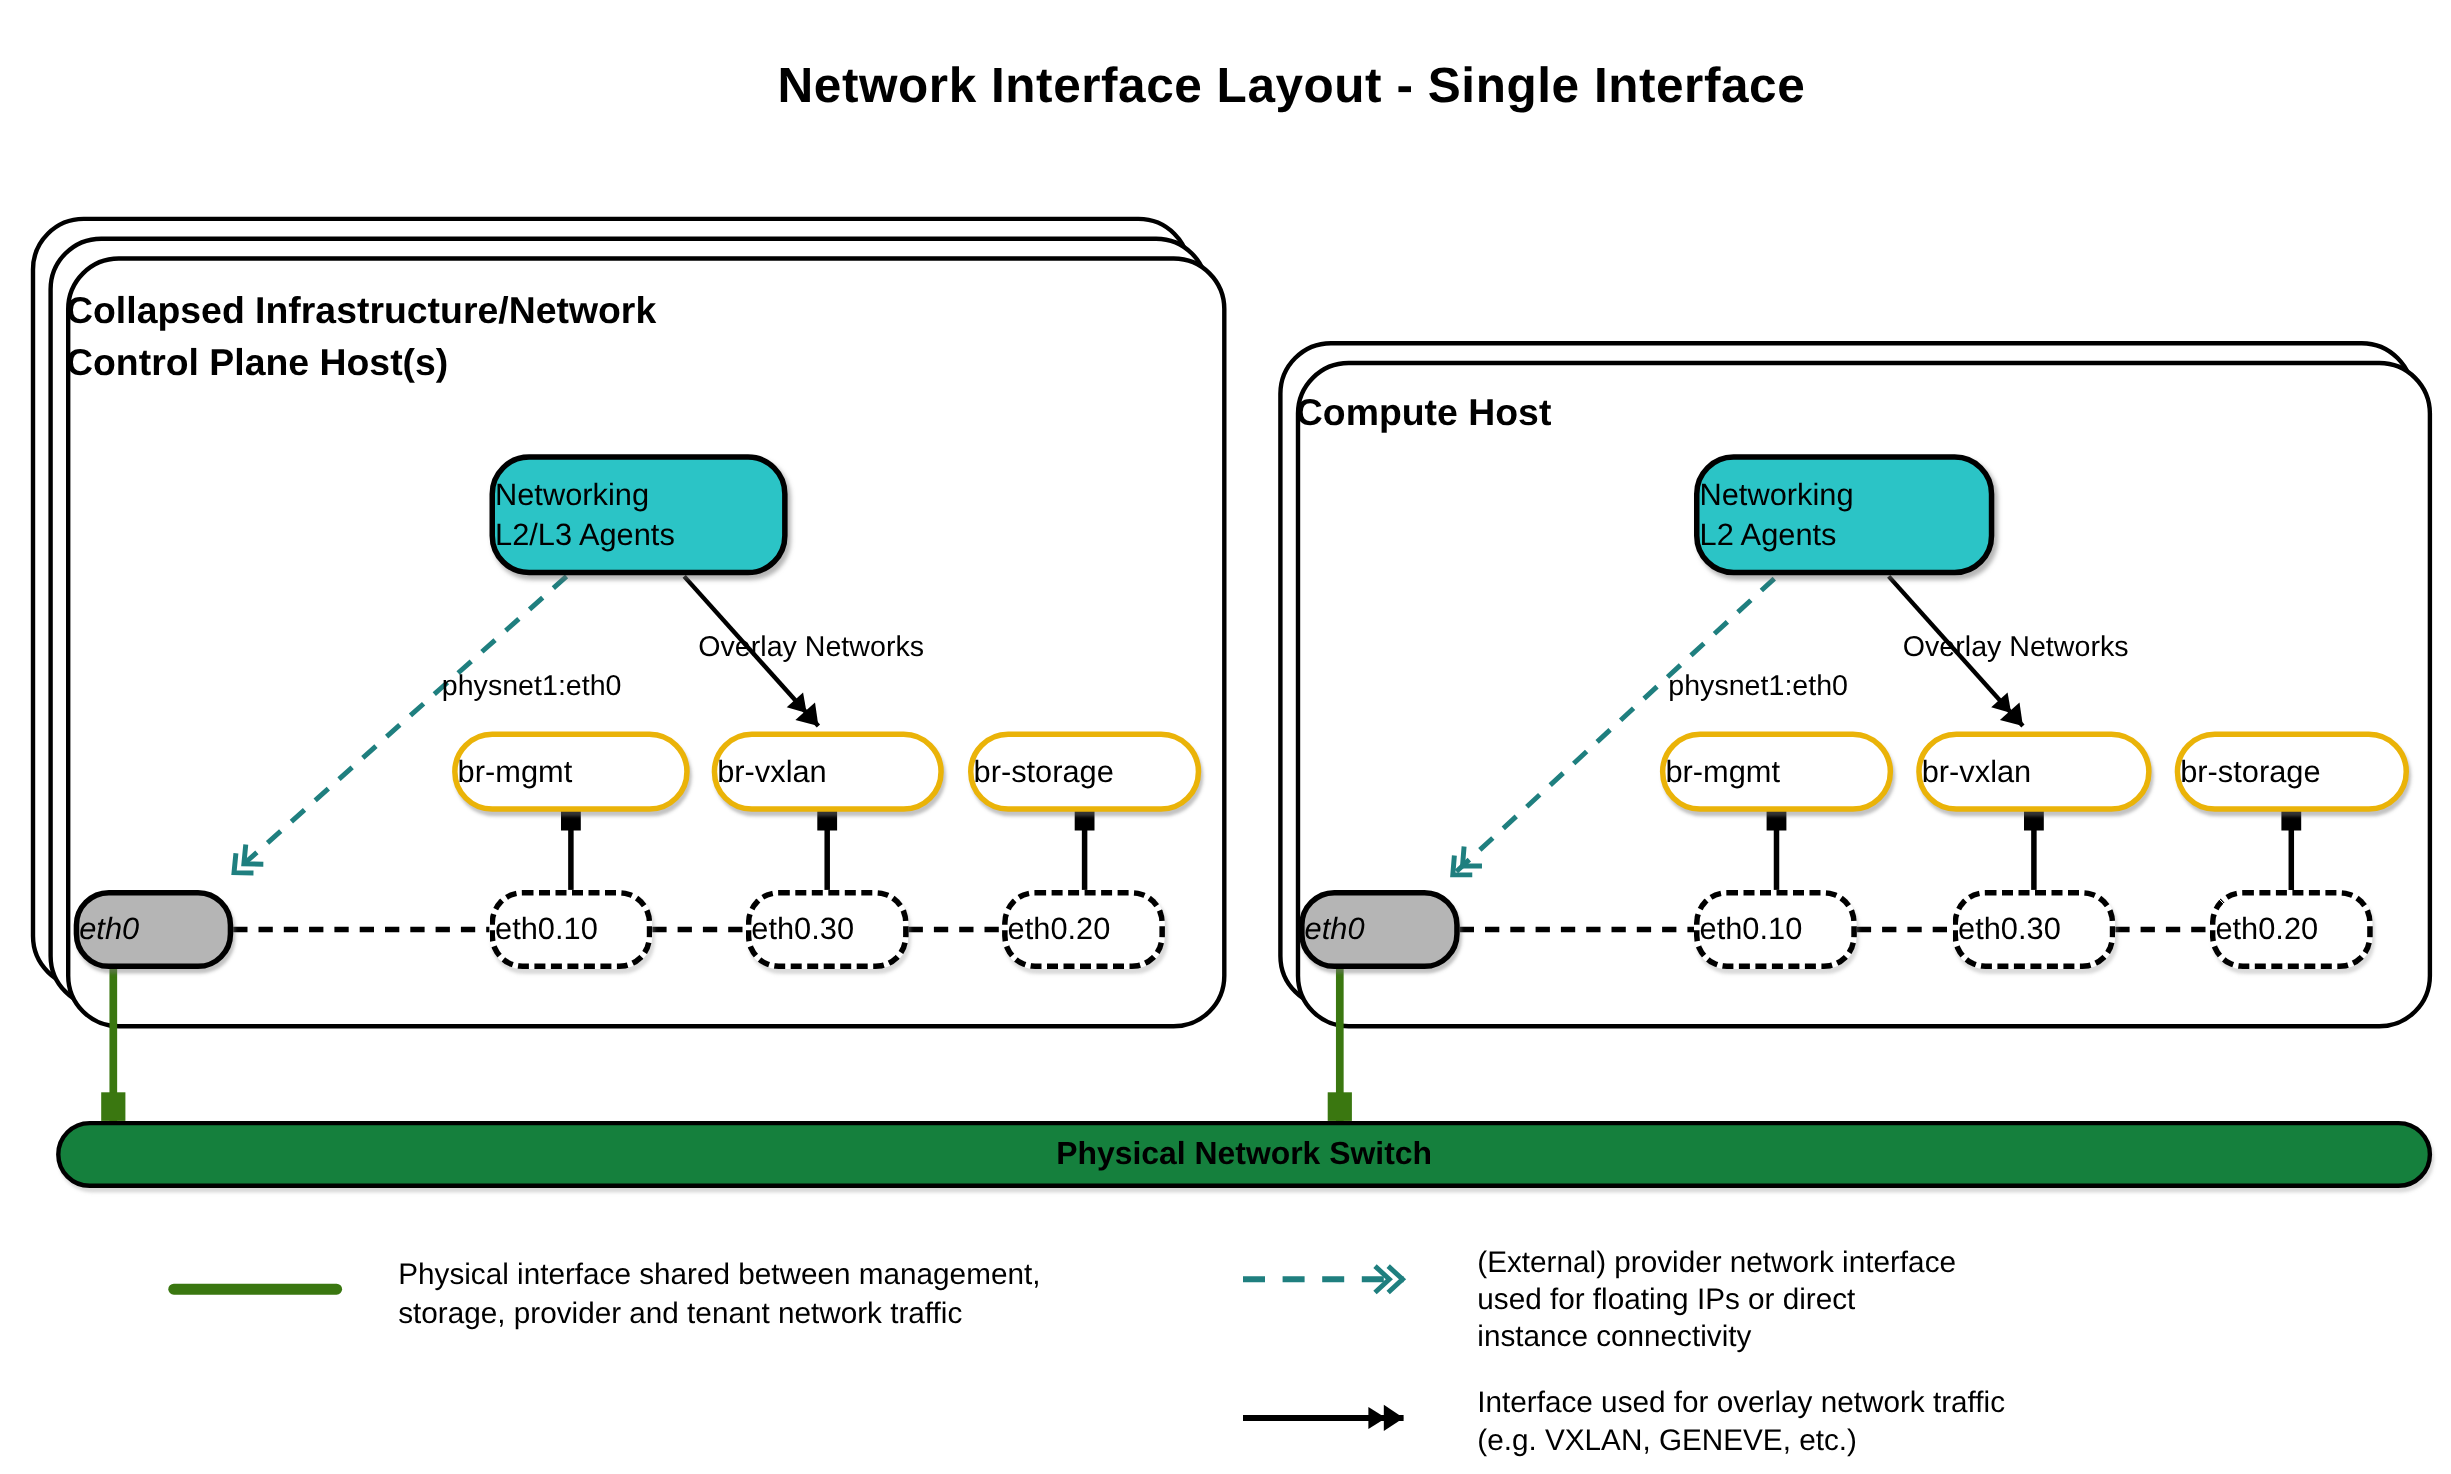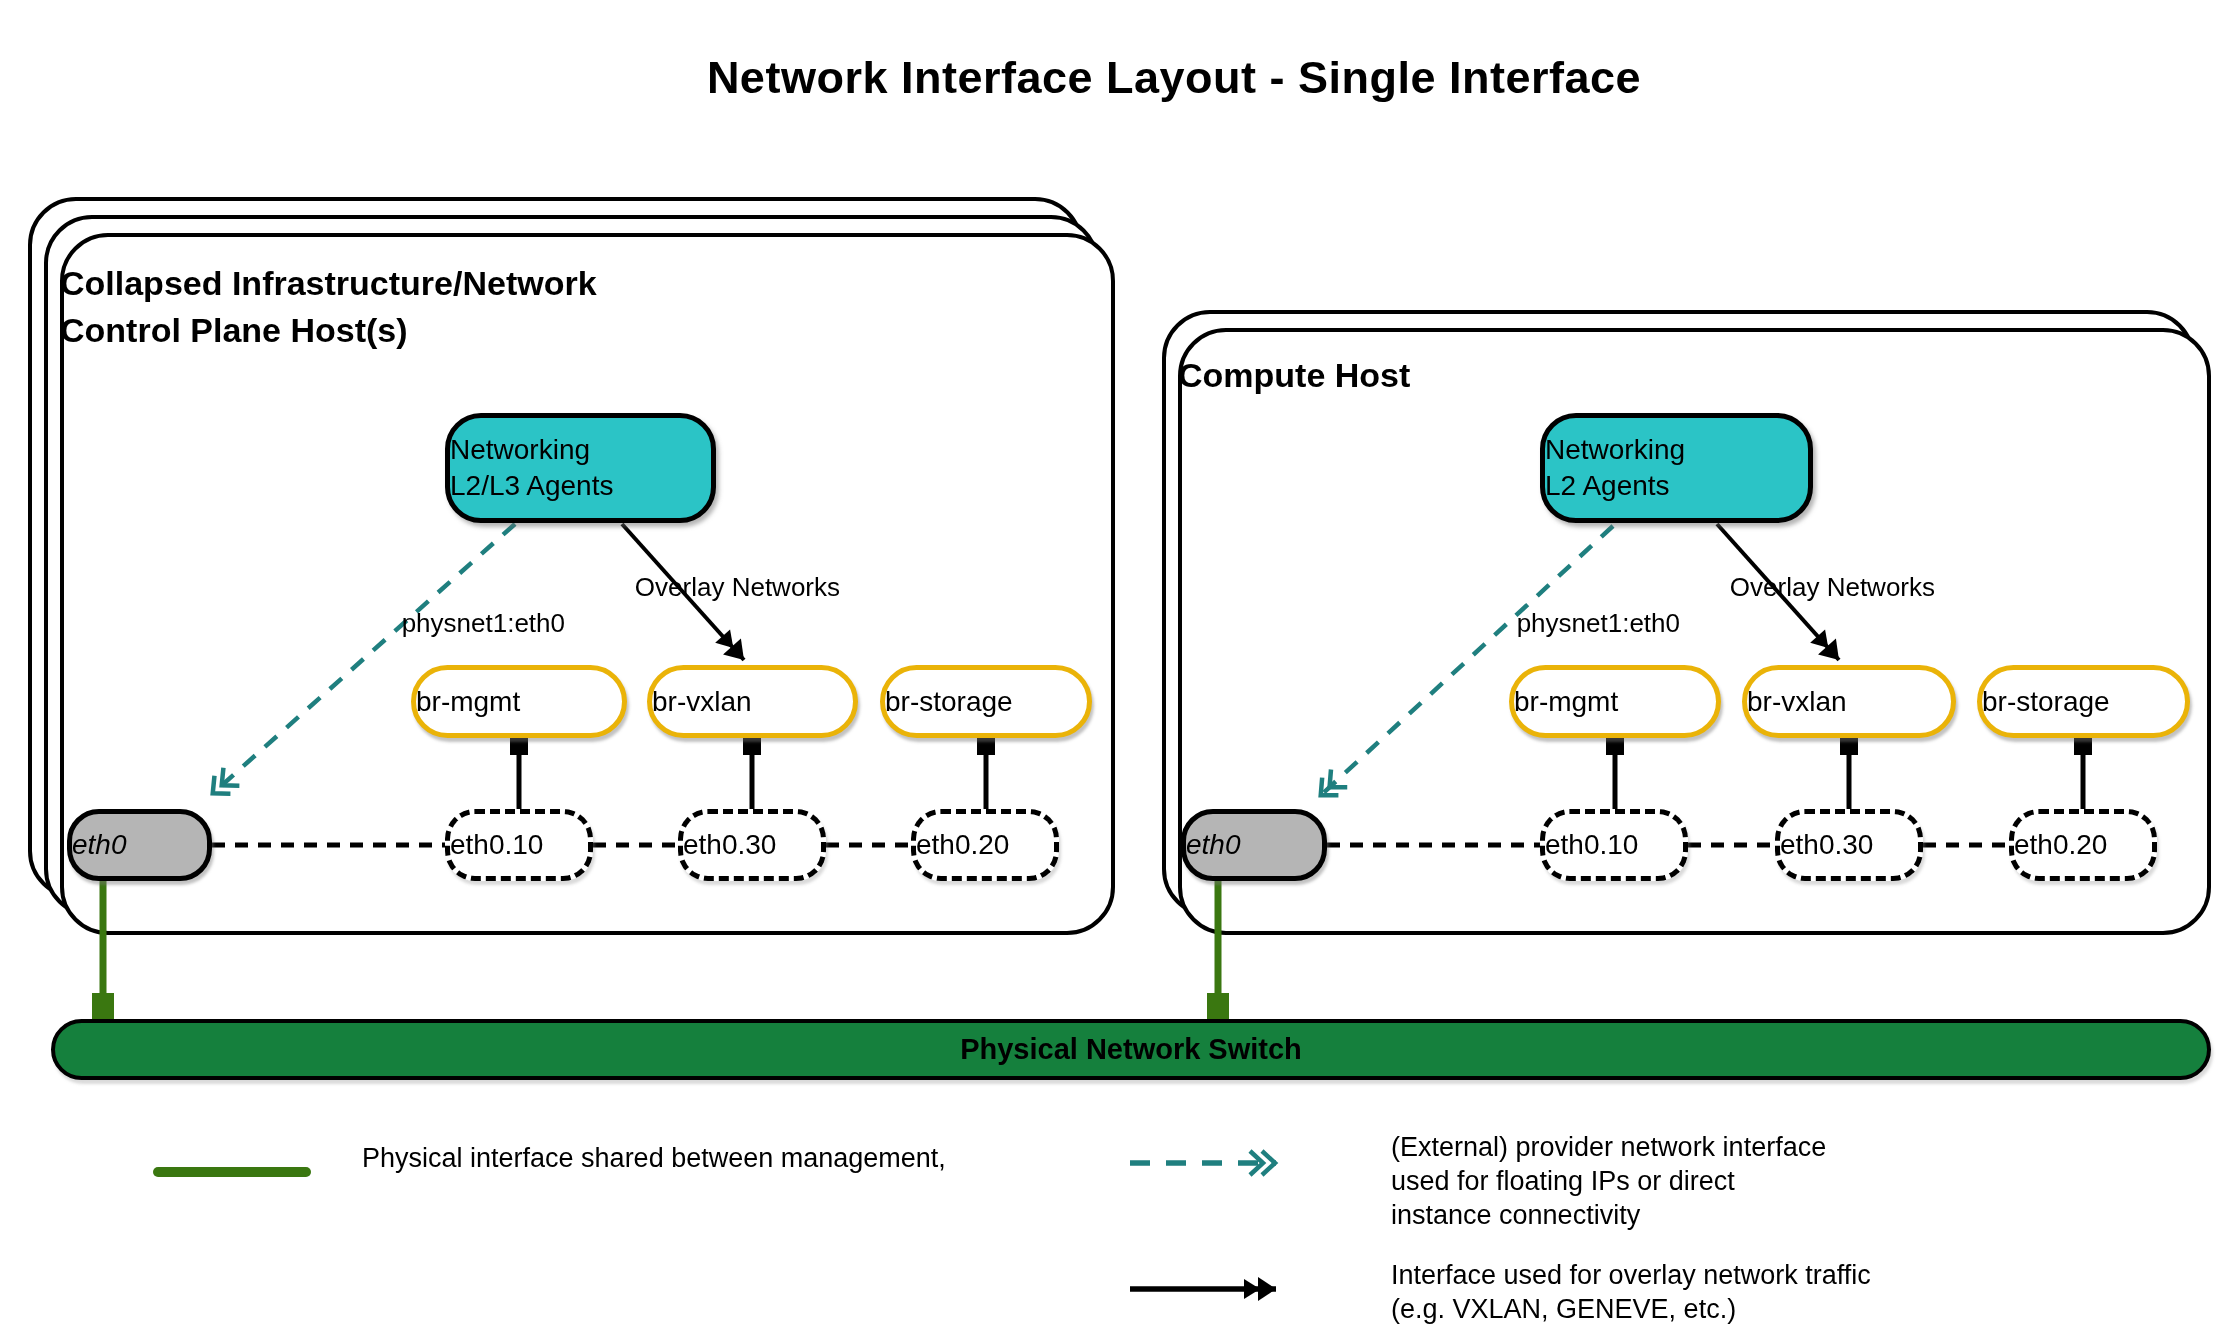--- a/index.html
+++ b/index.html
@@ -47,21 +47,21 @@
   }
   .switch-bar {
     position:absolute; border:4px solid #000; border-radius:32px; background:#15803d;
     box-sizing:border-box; display:flex; align-items:center; justify-content:center;
     font-weight:bold; font-size:29px; z-index:10;
     box-shadow:2px 4px 3px rgba(150,150,150,0.35);
   }
   .legend-text { position:absolute; font-size:27px; z-index:10; }
   .legend-text div { white-space:nowrap; }
   .lh36 div { line-height:36px; }
-  .lh34 div { line-height:34px;margin-left:48px; }
+  .lh34 div { line-height:34px; }
   svg.overlay { position:absolute; left:0; top:0; z-index:5; pointer-events:none; }
 </style>
 </head>
 <body>
 
 <div class="page">
 
   <div class="page-title">Network Interface Layout - Single Interface</div>
 
   <div class="host-layer" style="left:28px; top:197px; width:1055px; height:702px;"></div>
@@ -184,20 +184,21 @@
   <div class="node vlan-node" style="left:1540px; top:809px; width:148px; height:72px;">eth0.10</div>
   <div class="node vlan-node" style="left:1775px; top:809px; width:148px; height:72px;">eth0.30</div>
   <div class="node vlan-node" style="left:2009px; top:809px; width:148px; height:72px;">eth0.20</div>
 
   <div class="switch-bar" style="left:51px; top:1019px; width:2160px; height:61px;">
     <span>Physical Network Switch</span>
   </div>
 
   <div class="legend-text lh36" style="left:362px; top:1140px;">
     <div>Physical interface shared between management,</div>
+    <div>storage, provider and tenant network traffic</div>
   </div>
 
   <div class="legend-text lh34" style="left:1343px; top:1130px;">
     <div>(External) provider network interface</div>
     <div>used for floating IPs or direct</div>
     <div>instance connectivity</div>
   </div>
 
   <div class="legend-text lh34" style="left:1343px; top:1258px;">
     <div>Interface used for overlay network traffic</div>

